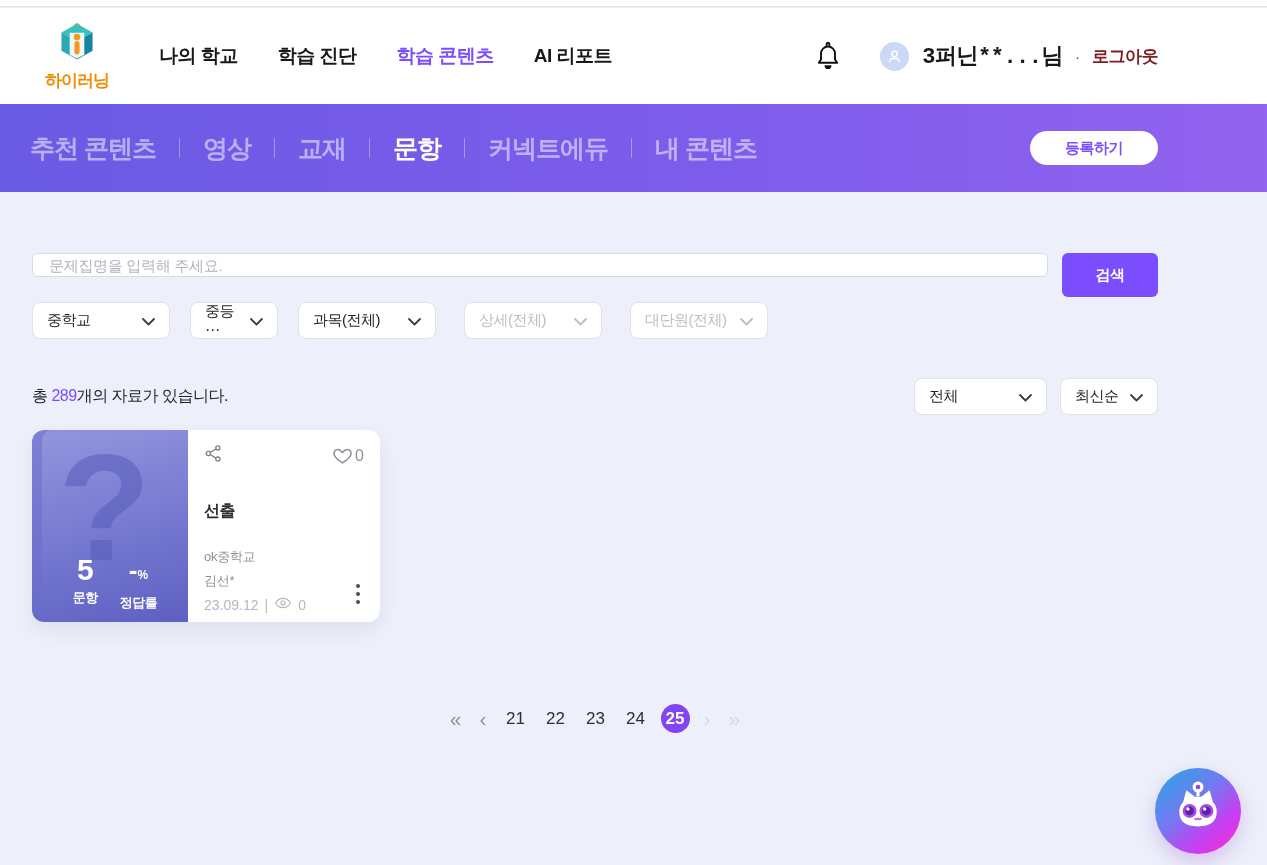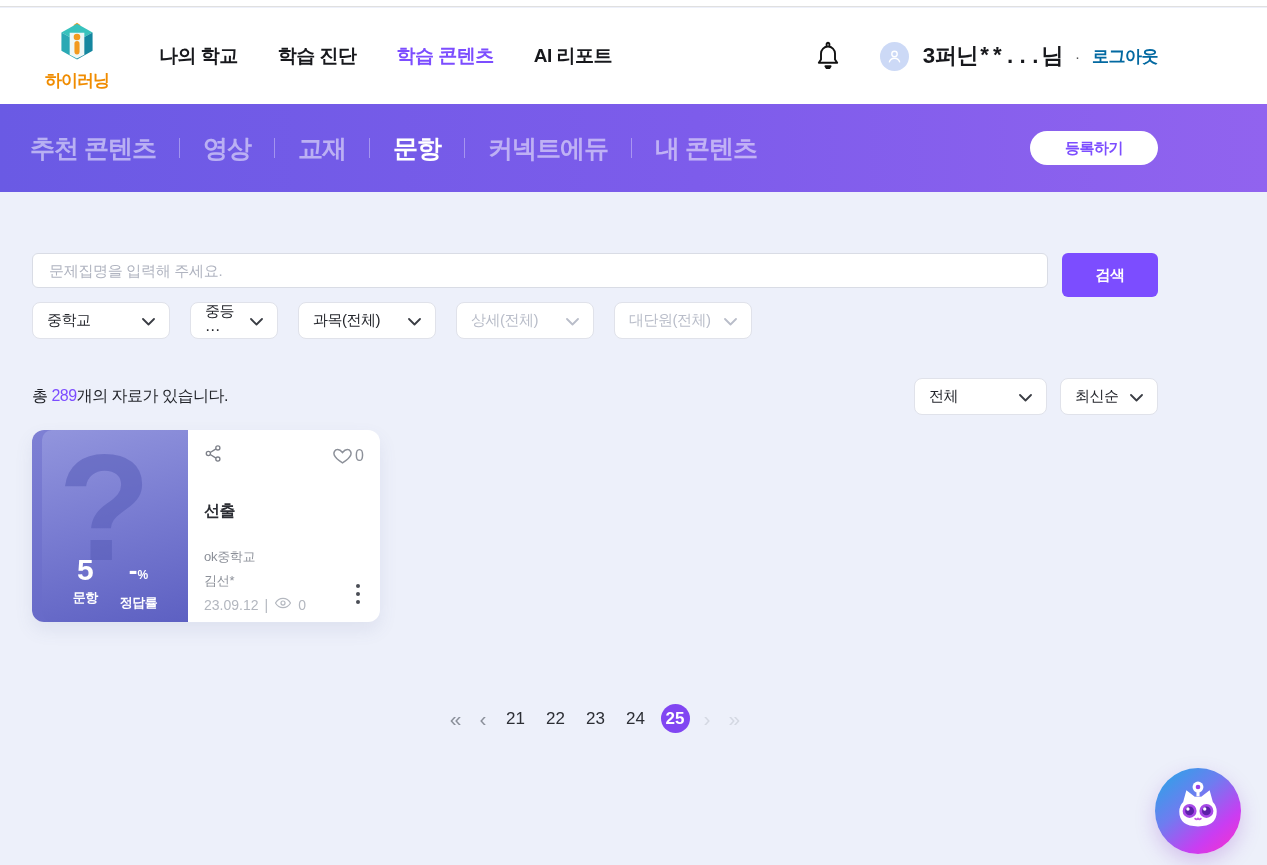--- a/index.html
+++ b/index.html
@@ -23,58 +23,58 @@
   .logo { display:flex; flex-direction:column; align-items:center; cursor:pointer; }
   .logo-text { font-size:17px; font-weight:bold; color:#f08c00; letter-spacing:-1px; margin-top:1px; }
   .main-nav { display:flex; align-items:center; margin-left:50px; gap:40px; }
   .nav-item { font-size:19px; font-weight:bold; color:#17181c; cursor:pointer; letter-spacing:-0.5px; }
   .nav-item.active { color:#7c4dff; }
   .header-right { margin-left:auto; display:flex; align-items:center; }
   .bell { width:28px; height:30px; cursor:pointer; }
   .avatar { width:29px; height:29px; border-radius:50%; background:#ccd9f6; display:flex; align-items:center; justify-content:center; margin-left:38px; }
   .user-name { font-size:22px; font-weight:bold; color:#17181c; margin-left:13px; letter-spacing:-0.5px;font-family:Liberation Mono, monospace; }
   .dot-sep { font-size:15px; color:#555; margin:0 12px; }
-  .logout { font-size:17px; font-weight:bold; color:#0369a1; cursor:pointer; letter-spacing:-0.5px; }
+  .logout { font-size:17px; font-weight:bold; color:#7f1d1d; cursor:pointer; letter-spacing:-0.5px; }
 
   
   .subnav {
     position:absolute; top:104px; left:0; right:0; height:88px;
     background:linear-gradient(90deg,#6a5ae4 0%,#7d5ceb 55%,#9163ef 100%);
     display:flex; align-items:center; padding:0 109px 0 30px;
   }
   .subnav-tabs { display:flex; align-items:center; }
   .subtab { font-size:25px; font-weight:600; color:rgba(255,255,255,0.52); cursor:pointer; letter-spacing:-1px; white-space:nowrap; }
   .subtab.active { color:#ffffff; font-weight:bold; }
   .subtab-sep { width:1px; height:20px; background:rgba(255,255,255,0.35); margin:0 23px; }
   .register-btn {
     margin-left:auto; width:128px; height:34px; border-radius:17px;
     background:#ffffff; border:none; color:#7c4dff; font-size:15px; font-weight:bold;
     cursor:pointer; display:flex; align-items:center; justify-content:center; letter-spacing:-0.5px;
   }
 
   
   .search-row { position:absolute; top:253px; left:32px; width:1126px; height:36px; display:flex; }
   .search-input {
-    flex:1; height:35px; border:1px solid #d9dce5; border-radius:6px; background:#fff;
+    flex:1; height:24px; border:1px solid #d9dce5; border-radius:6px; background:#fff;
     font-size:15px; padding:0 16px; color:#333; outline:none;
     font-family:"Liberation Sans","DejaVu Sans",sans-serif;
   }
   .search-input::placeholder { color:#b0b4c0; letter-spacing:-0.3px; }
   .search-btn {
     width:96px; height:44px; margin-left:14px; border:none; border-radius:6px;
     background:#7c4dff; color:#fff; font-size:15px; font-weight:bold; cursor:pointer; letter-spacing:-0.5px;
   }
 
   .filters-row { position:absolute; top:302px; left:32px; display:flex; gap:20px; }
   .select-box {
     height:37px; background:#fff; border:1px solid #e0e2ea; border-radius:8px;
     display:flex; align-items:center; justify-content:space-between;
     padding:0 14px; font-size:15px; color:#23252b; cursor:pointer; letter-spacing:-0.5px;
   }
-  .select-box.disabled { color:#b9bdc9; cursor:default; }
+  .select-box.disabled { color:#b9bdc9; cursor:default;margin-left:8px; }
   .select-box.disabled svg path { stroke:#b9bdc9; }
   .w138 { width:138px; } .w88 { width:88px; } .w133 { width:133px; } .w98 { width:98px; }
 
   
   .results-row { position:absolute; top:378px; left:32px; width:1126px; height:37px; display:flex; align-items:center; }
   .results-text { font-size:16px; color:#23252b; letter-spacing:-0.5px; }
   .results-count { color:#7c4dff; }
   .results-selects { margin-left:auto; display:flex; gap:13px; }
 
   

